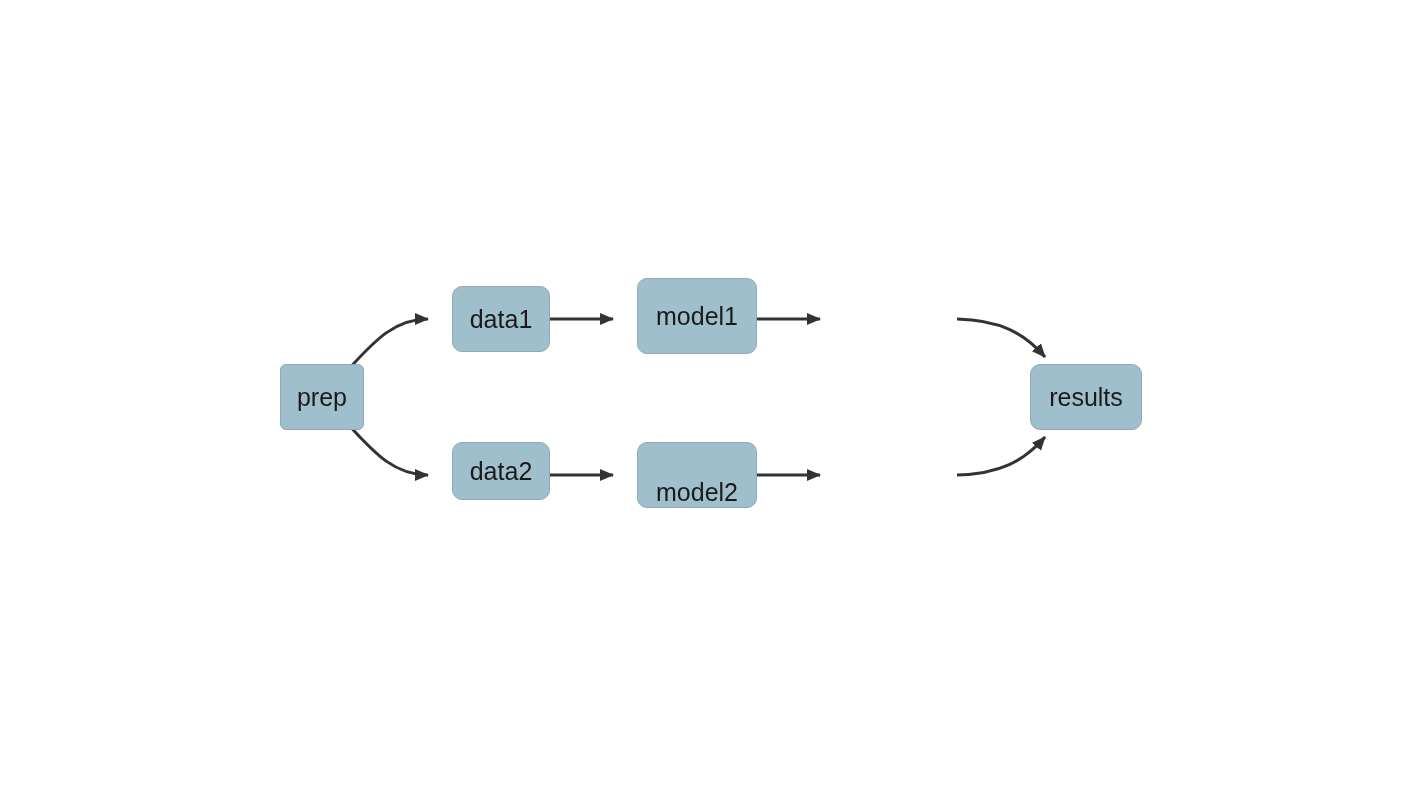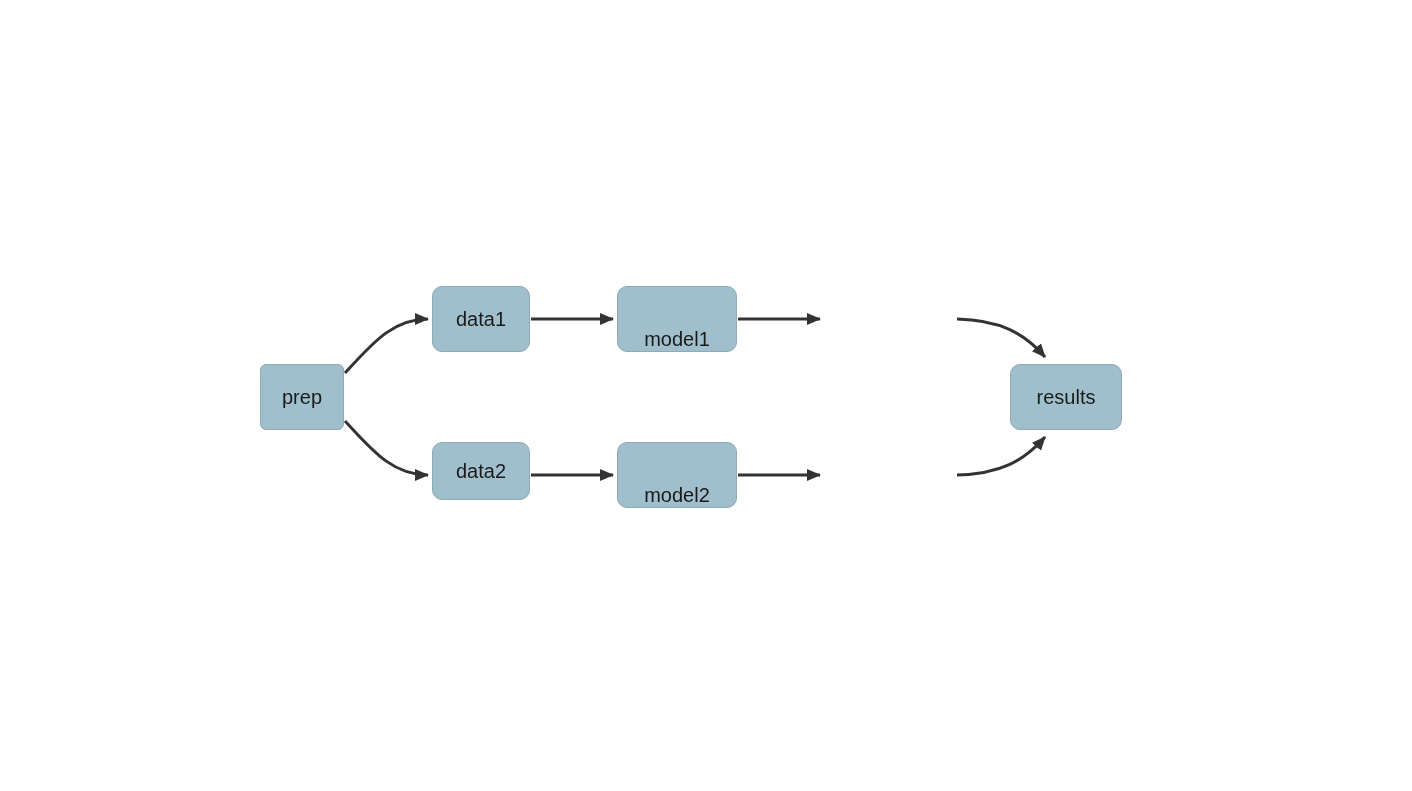--- a/index.html
+++ b/index.html
@@ -39,22 +39,23 @@
   }
   .node {
     position: absolute;
     background: var(--node-fill);
     border: 1px solid var(--node-border);
     border-radius: 10px;
     display: flex;
     align-items: center;
     justify-content: center;
     color: var(--text);
-    font-size: 20px;
+    font-size: 25px;
     cursor: default;
+    margin-left: 20px;
   }
   .node span { white-space: nowrap; }
 </style>
 </head>
 <body>
 
 <div class="canvas">
 
   <svg class="edges-svg" viewBox="0 0 1412 791" xmlns="http://www.w3.org/2000/svg">
     <defs>
@@ -73,21 +74,21 @@
   </svg>
 
   <div class="node" style="left:260px; top:364px; width:84px; height:66px;border-radius:6px;">
     <span>prep</span>
   </div>
 
   <div class="node" style="left:432px; top:286px; width:98px; height:66px;">
     <span>data1</span>
   </div>
 
-  <div class="node" style="left:617px; top:286px; width:120px; height:66px;align-items:flex-end;">
+  <div class="node" style="left:617px; top:278px; width:120px; height:76px;">
     <span>model1</span>
   </div>
 
 
   <div class="node" style="left:432px; top:442px; width:98px; height:58px;">
     <span>data2</span>
   </div>
 
   <div class="node" style="left:617px; top:442px; width:120px; height:66px;align-items:flex-end;">
     <span>model2</span>

